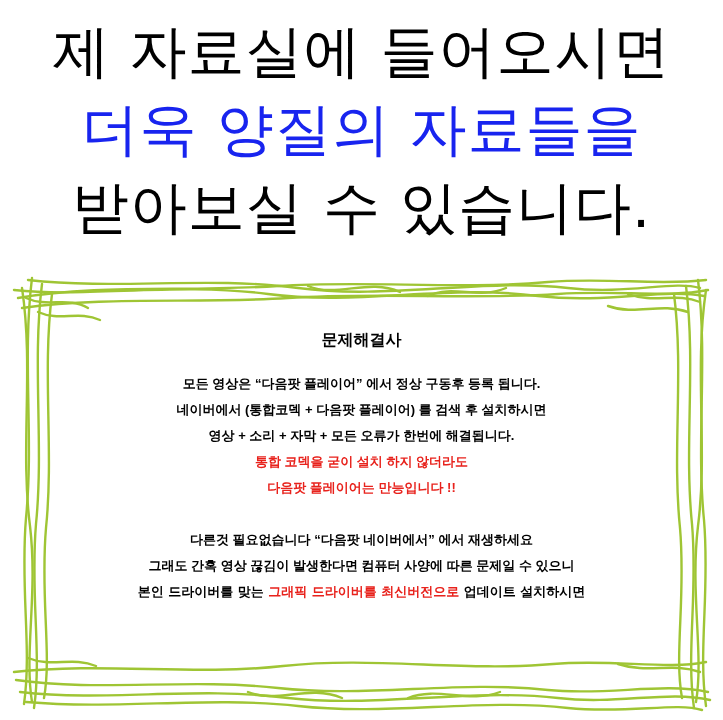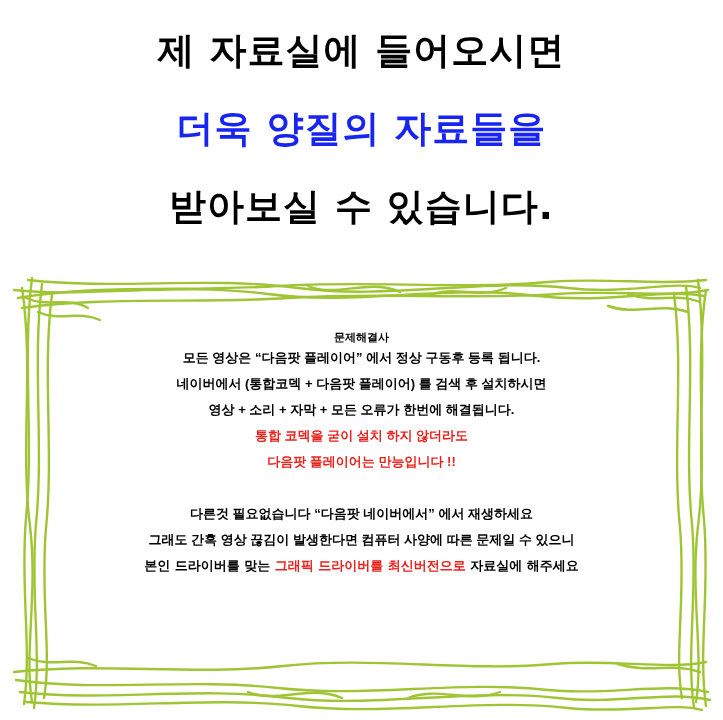--- a/index.html
+++ b/index.html
@@ -23,23 +23,23 @@
   
   .headline {
     position: absolute;
     top: 12px;
     left: 0;
     width: 723px;
     text-align: center;
   }
   .headline-line {
     font-family: "DejaVu Sans", sans-serif;
-    font-size: 37px;
+    font-size: 57px;
     line-height: 78px;
-    font-weight: 700;
+    font-weight: 400;
     letter-spacing: 1px;
     white-space: nowrap;
   }
   .headline-line.l1 { color: #000000; }
   .headline-line.l2 { color: #1824ef; }
   .headline-line.l3 { color: #000000; }
 
   
   .frame {
     position: absolute;
@@ -55,24 +55,24 @@
   
   .panel {
     position: absolute;
     left: 40px;
     top: 330px;
     width: 643px;
     text-align: center;
   }
   .p-title {
     font-family: "DejaVu Sans", sans-serif;
-    font-size: 11px;
+    font-size: 16px;
     font-weight: 700;
     color: #000000;
-    margin-bottom: 0;
+    margin-bottom: 20px;
   }
   .p-sub {
     font-family: "DejaVu Sans", sans-serif;
     font-size: 13px;
     font-weight: 700;
     color: #1824ef;
     margin-bottom: 13px;
   }
   .p-line {
     font-family: Liberation Sans, sans-serif;
@@ -154,16 +154,16 @@
     <div class="p-line">모든 영상은 “다음팟 플레이어” 에서 정상 구동후 등록 됩니다.</div>
     <div class="p-line">네이버에서 (통합코덱 + 다음팟 플레이어) 를 검색 후 설치하시면</div>
     <div class="p-line">영상 + 소리 + 자막 + 모든 오류가 한번에 해결됩니다.</div>
     <div class="p-line red">통합 코덱을 굳이 설치 하지 않더라도</div>
     <div class="p-line red">다음팟 플레이어는 만능입니다 !!</div>
 
     <div class="p-spacer"></div>
 
     <div class="p-line">다른것 필요없습니다  “다음팟 네이버에서” 에서 재생하세요</div>
     <div class="p-line">그래도 간혹 영상 끊김이 발생한다면 컴퓨터 사양에 따른 문제일 수 있으니</div>
-    <div class="p-mixed"><span>본인 드라이버를 맞는 </span><span class="hl">그래픽 드라이버를 최신버전으로</span><span> 자료실에 해주세요</span></div>
+    <div class="p-mixed"><span>본인 드라이버를 맞는 </span><span class="hl">그래픽 드라이버를 최신버전으로</span><span> 업데이트 설치하시면</span></div>
   </div>
 
 </div>
 
 </body></html>

